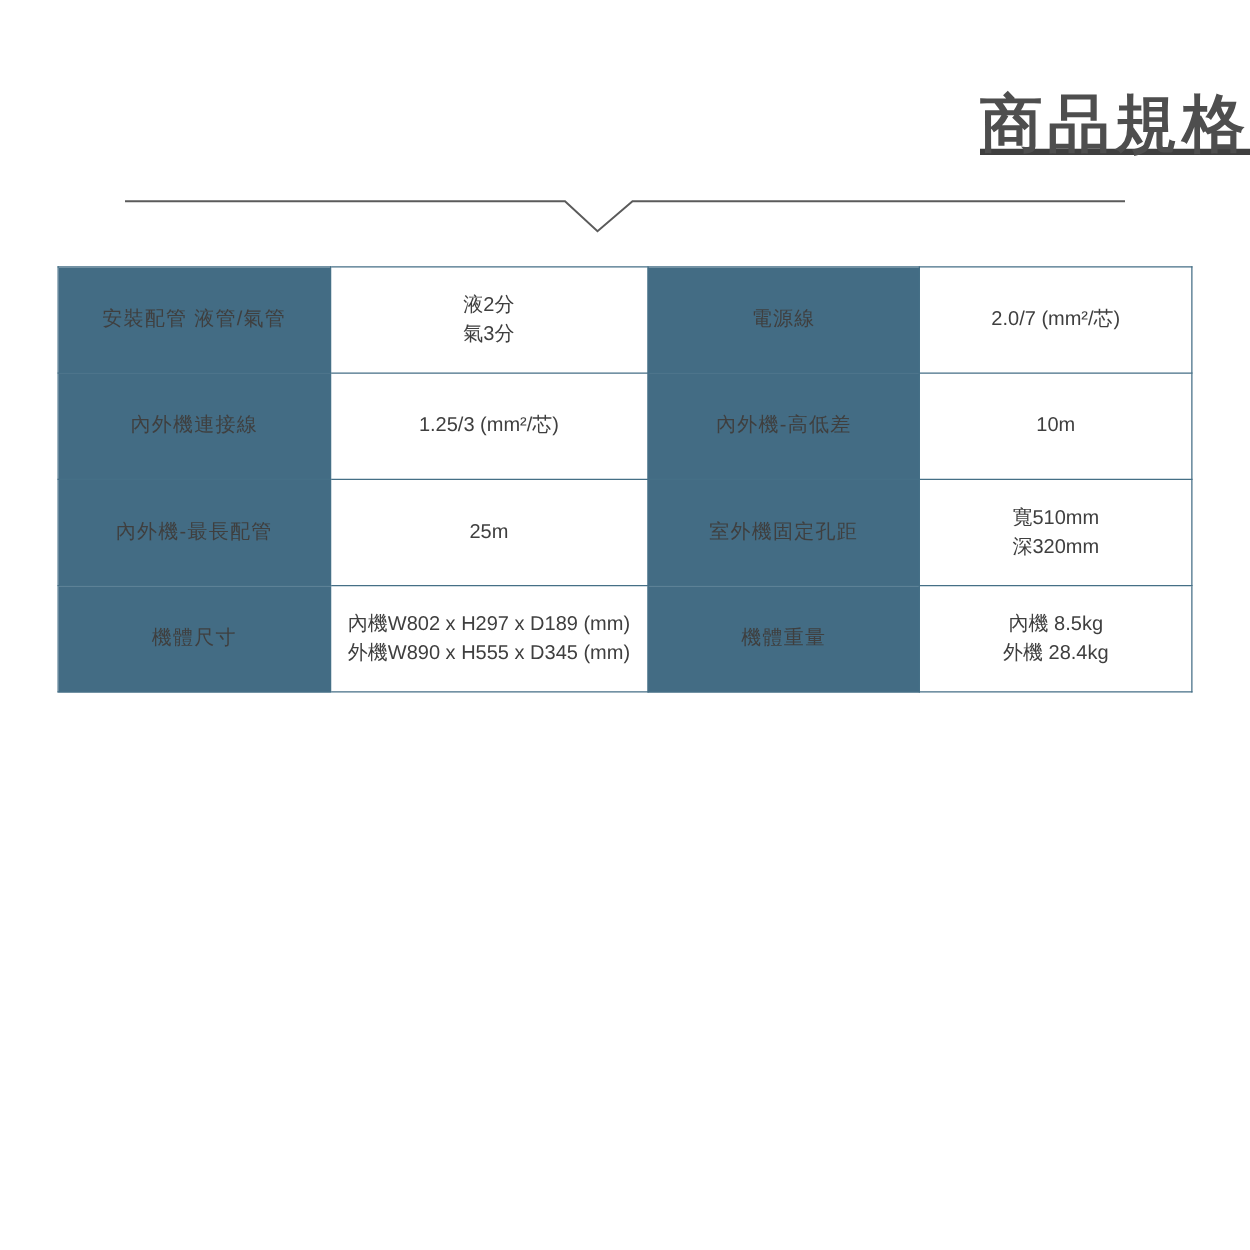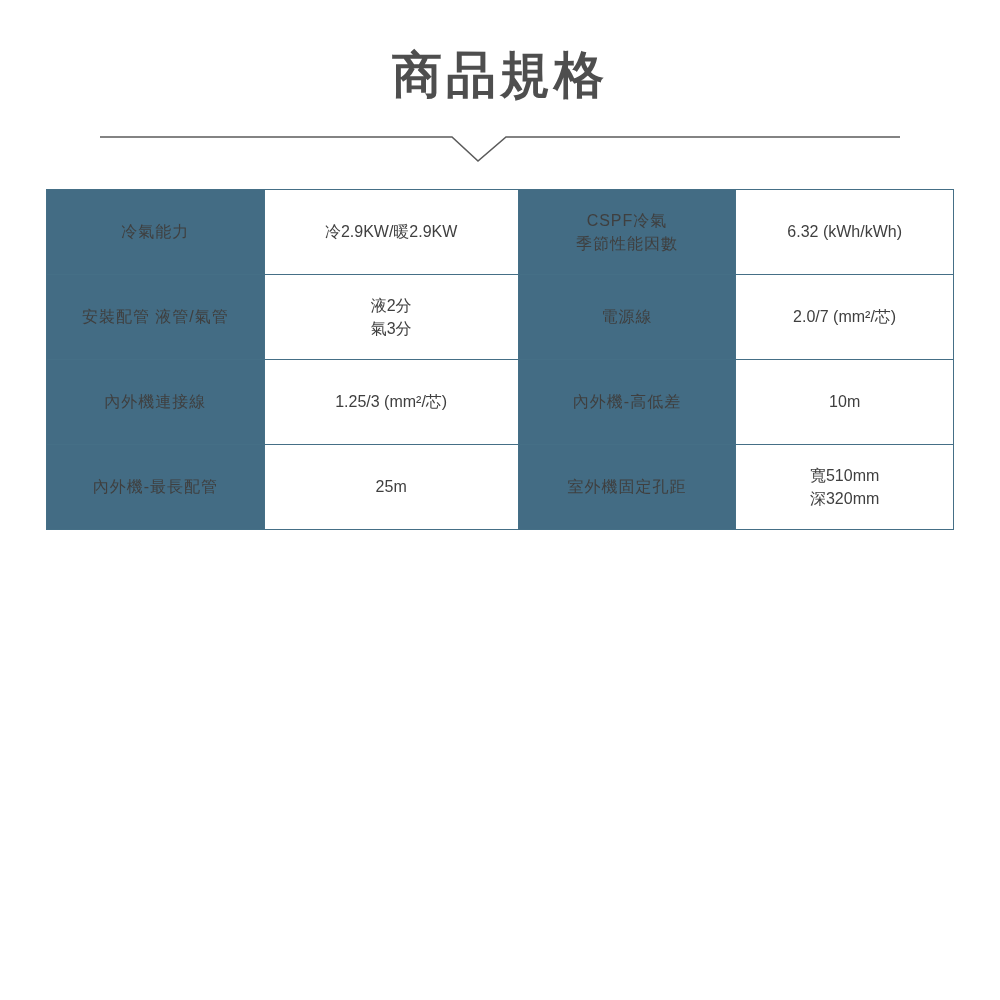--- a/index.html
+++ b/index.html
@@ -16,22 +16,23 @@
   }
   .page {
     position: relative;
     width: 1000px;
     height: 1000px;
     box-sizing: border-box;
   }
 
   
   .title-wrap {
-    padding-top: 48px;
-    text-align: center;
+    padding-top: 72px;
+    text-align: right;
+    text-decoration: underline;
   }
   .title {
     font-size: 50px;
     font-weight: bold;
     letter-spacing: 4px;
     color: #4e4e4e;
     line-height: 1.1;
   }
 
   
@@ -107,39 +108,20 @@
   <div class="table-wrap">
     <table class="spec">
       <colgroup>
         <col class="c1">
           <col class="c2">
           <col class="c3">
           <col class="c4">
       </colgroup>
       <tbody>
           <tr class="row-tall">
-            <td class="label">冷氣能力</td>
-            <td class="value">
-              <div class="cell-lines">
-                <span>冷2.9KW/暖2.9KW</span>
-              </div>
-            </td>
-            <td class="label">
-              <div class="cell-lines">
-                <span>CSPF冷氣</span>
-                <span>季節性能因數</span>
-              </div>
-            </td>
-            <td class="value">
-              <div class="cell-lines">
-                <span>6.32 (kWh/kWh)</span>
-              </div>
-            </td>
-          </tr>
-          <tr class="row-tall">
             <td class="label">安裝配管 液管/氣管</td>
             <td class="value">
               <div class="cell-lines">
                 <span>液2分</span>
                 <span>氣3分</span>
               </div>
             </td>
             <td class="label">
               <div class="cell-lines">
                 <span>電源線</span>
@@ -181,17 +163,37 @@
                 <span>室外機固定孔距</span>
               </div>
             </td>
             <td class="value">
               <div class="cell-lines">
                 <span>寬510mm</span>
                 <span>深320mm</span>
               </div>
             </td>
           </tr>
+          <tr class="row-tall">
+            <td class="label">機體尺寸</td>
+            <td class="value">
+              <div class="cell-lines">
+                <span>內機W802 x H297 x D189 (mm)</span>
+                <span>外機W890 x H555 x D345 (mm)</span>
+              </div>
+            </td>
+            <td class="label">
+              <div class="cell-lines">
+                <span>機體重量</span>
+              </div>
+            </td>
+            <td class="value">
+              <div class="cell-lines">
+                <span>內機 8.5kg</span>
+                <span>外機 28.4kg</span>
+              </div>
+            </td>
+          </tr>
         </tbody>
     </table>
   </div>
 
 </div>
 
 </body></html>

